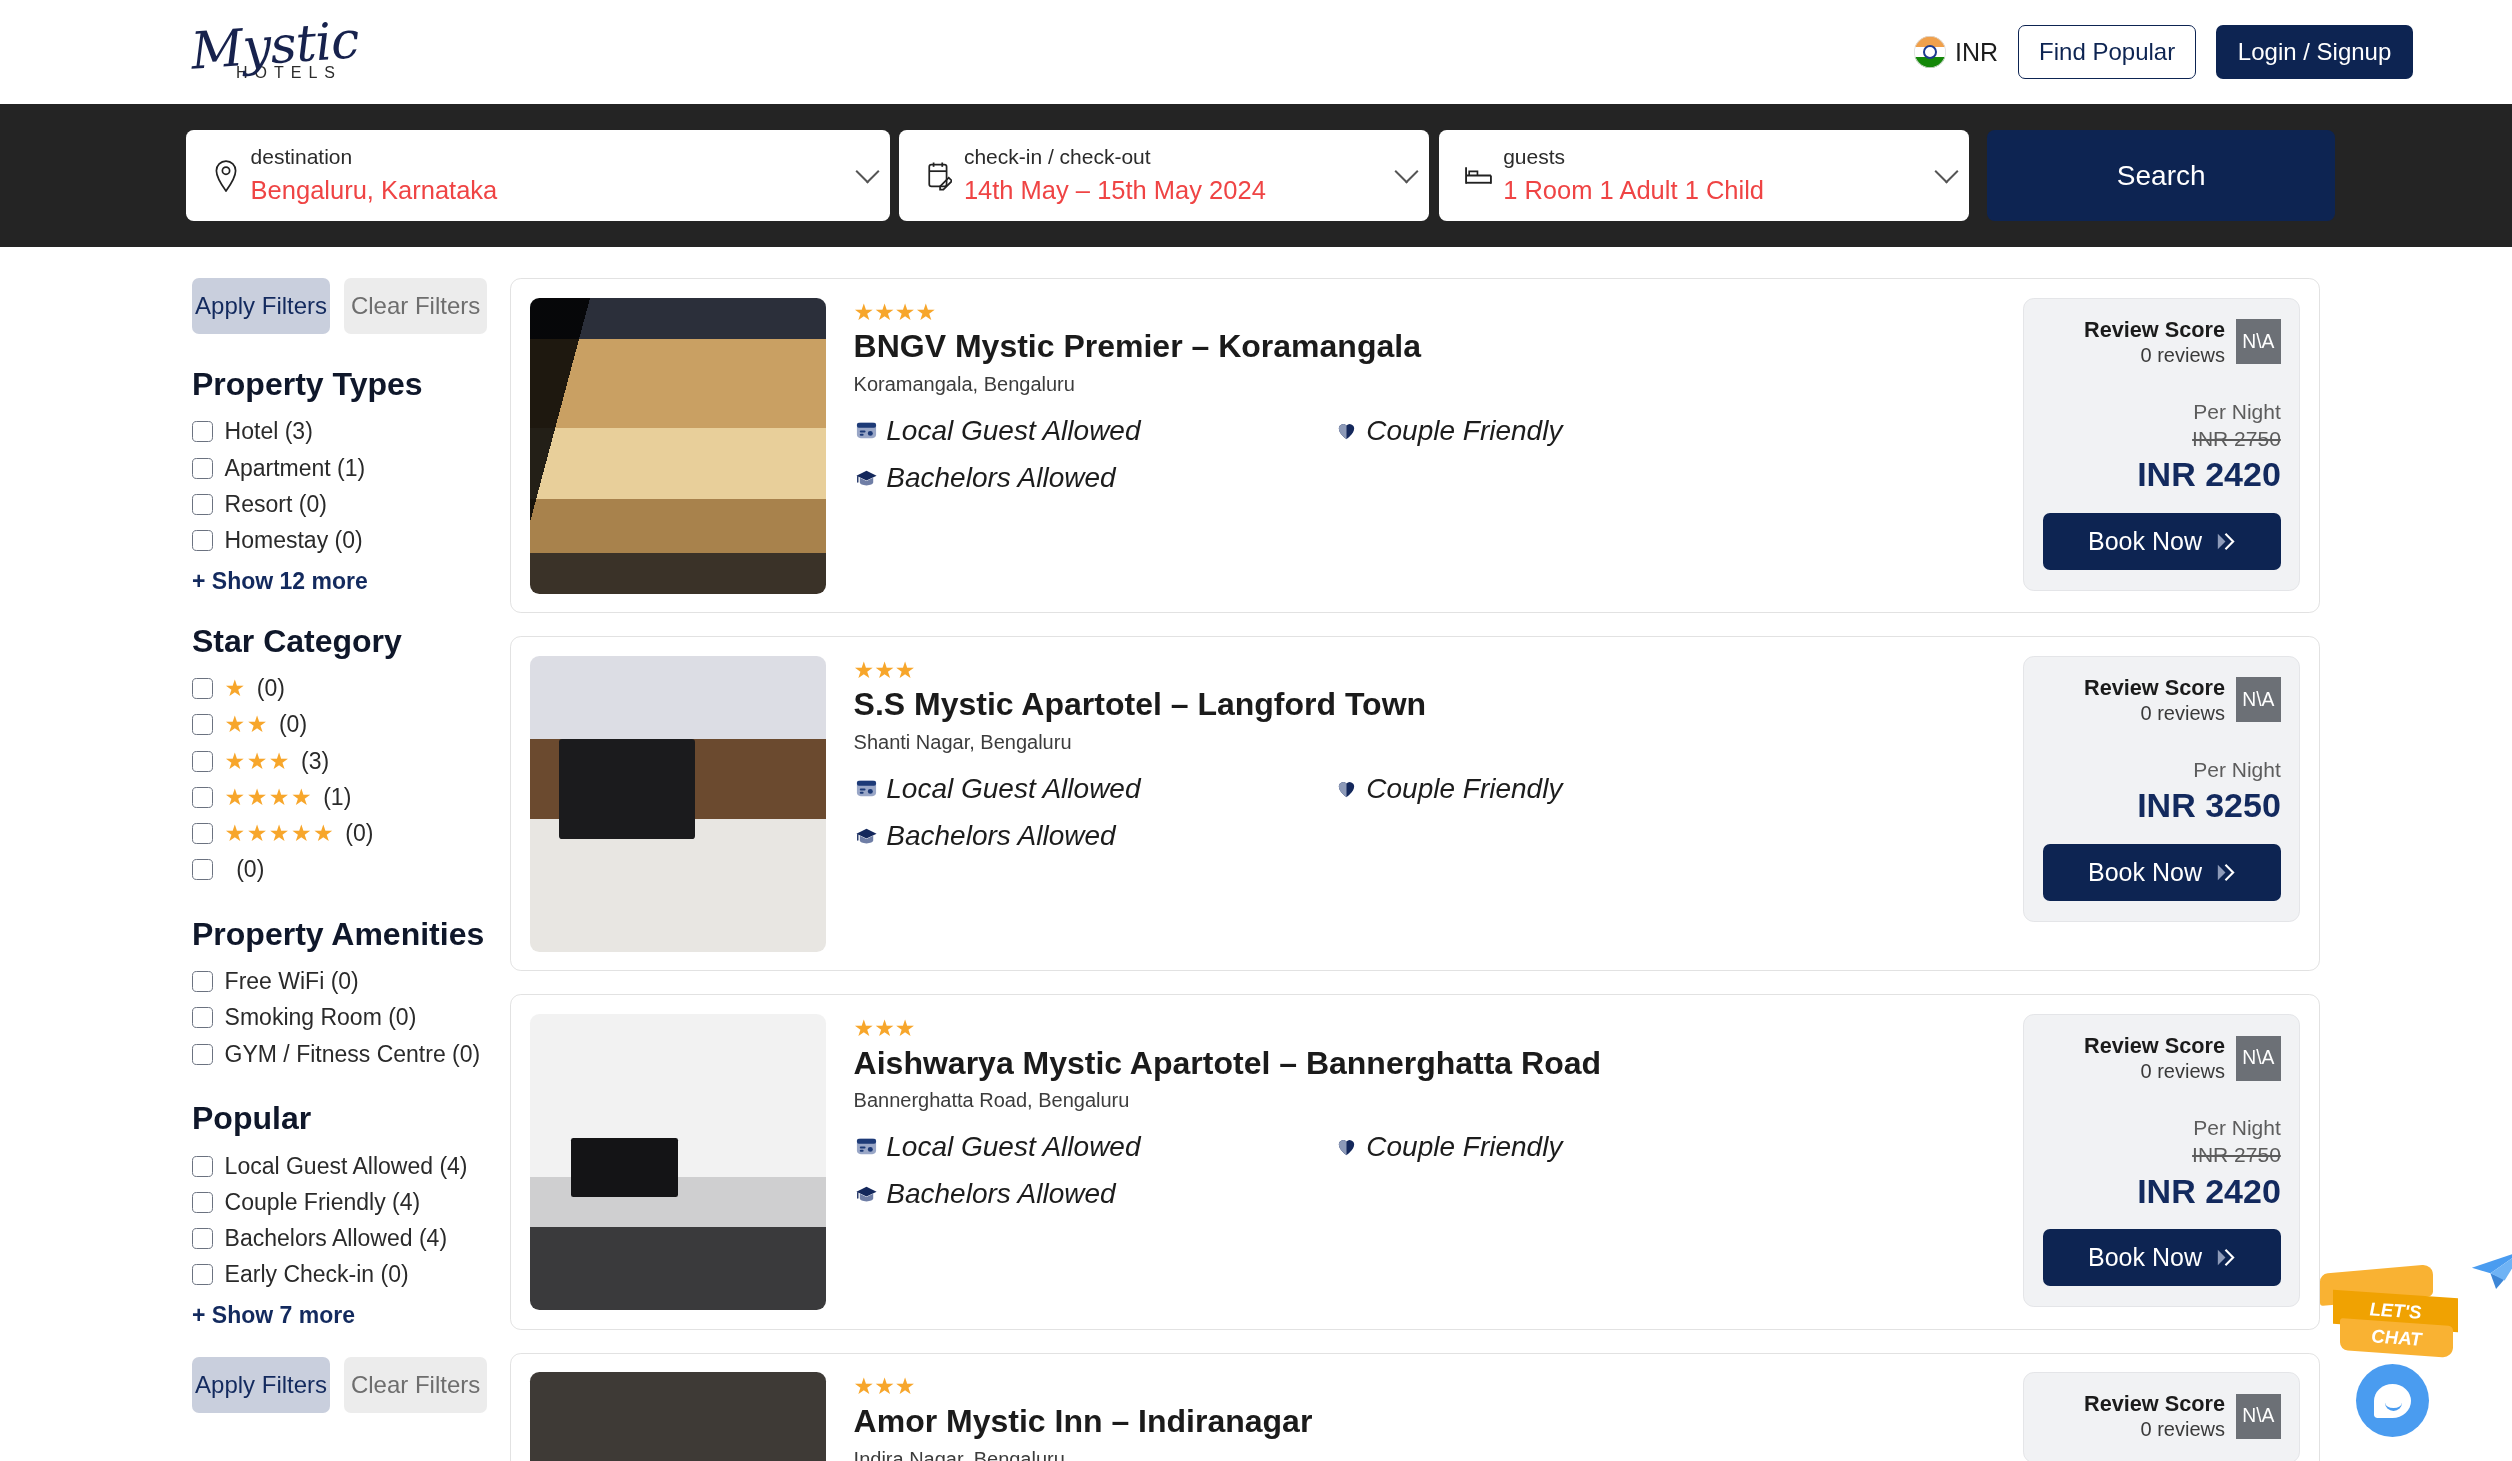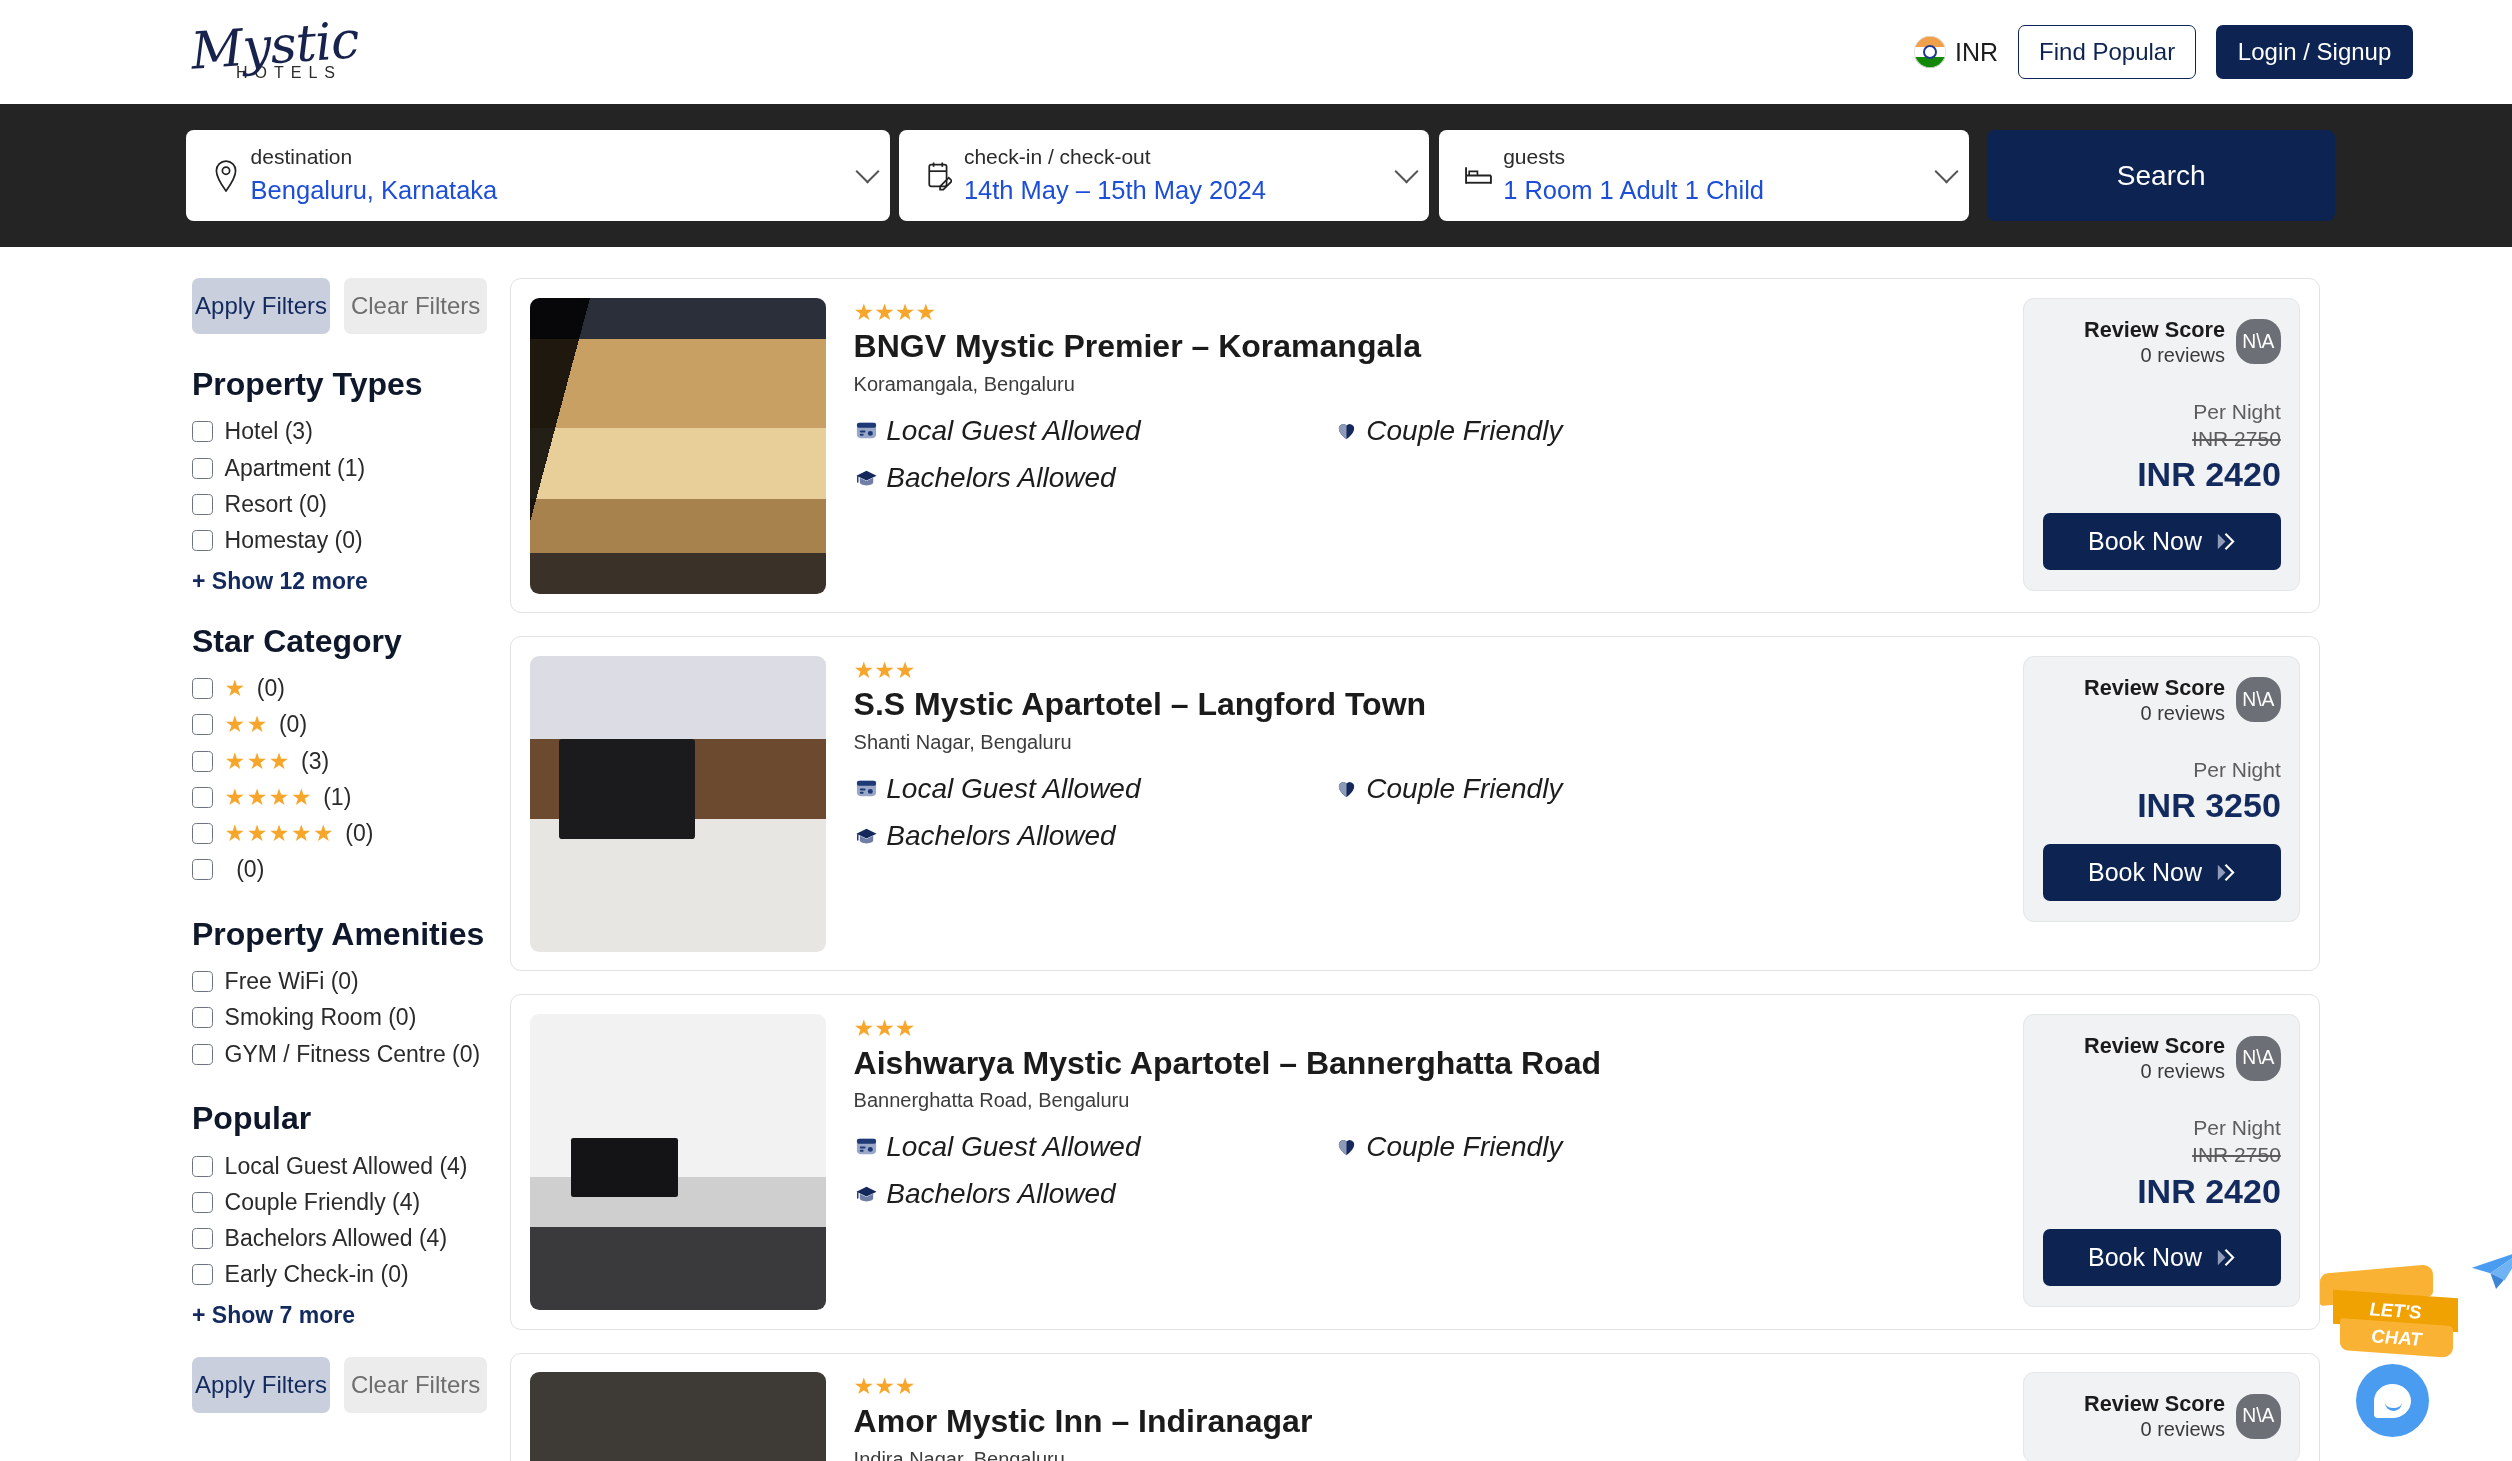--- a/index.html
+++ b/index.html
@@ -69,21 +69,21 @@
     background: #ffffff; border-radius: 7.7px;
     height: 91px; display: flex; align-items: center;
     padding: 0 20px; position: relative;
   }
   .sfield.dest { width: 704px; }
   .sfield.dates { width: 530px; }
   .sfield.guests { width: 530px; }
   .sf-icon { width: 40px; flex: 0 0 40px; display:flex; align-items:center; justify-content:center; }
   .sf-text { display: flex; flex-direction: column; justify-content: center; margin-left: 4.6px; }
   .sf-label { font-size: 21px; color: #2b2b2b; line-height: 1.45; }
-  .sf-value { font-size: 25.5px; color: #1d4ed8; line-height: 1.4; }
+  .sf-value { font-size: 25.5px; color: #ef4444; line-height: 1.4; }
   .chev {
     position: absolute; right: 20px; top: 50%; transform: translateY(-50%);
     width: 17px; height: 17px; border-right: 2.3px solid #555; border-bottom: 2.3px solid #555;
     transform-origin: center;
     rotate: 45deg; margin-top: -6.2px;
   }
   .btn-search {
     background: #0d2452; color: #fff; border: none;
     width: 348px; height: 91px; border-radius: 7.7px;
     font-size: 28px; font-family: inherit; cursor: pointer; margin-left: 9.3px;
@@ -175,21 +175,21 @@
     width: 277px; flex: 0 0 277px; background: #f1f2f4;
     border: 0.8px solid #e4e5e8; border-radius: 10.8px;
     padding: 17px 18.6px 20px; display: flex; flex-direction: column;
     align-items: flex-end; align-self: flex-start;
   }
   .rs-row { display: flex; align-items: center; gap: 10.8px; }
   .rs-text { text-align: right; }
   .rs-title { font-size: 21.7px; font-weight: bold; color: #1b1b1b; line-height: 1.25; }
   .rs-reviews { font-size: 20px; color: #3a3a3a; line-height: 1.25; }
   .rs-badge {
-    width: 45px; height: 45px; border-radius: 18px; background: #6c7076;
+    width: 45px; height: 45px; border-radius: 0; background: #6c7076;
     color: #fff; font-size: 19.3px; display: flex; align-items: center; justify-content: center;
   }
   .pricelines { margin-top: 31px; text-align: right; }
   .pernight { font-size: 21px; color: #5c5c5c; line-height: 1.25; }
   .oldprice { font-size: 21px; color: #5c5c5c; text-decoration: line-through; line-height: 1.3; }
   .newprice { font-size: 34px; font-weight: bold; color: #132a5e; margin-top: 3.1px; }
   .btn-book {
     margin-top: 18.6px; width: 100%; background: #0d2452; color: #fff; border: none;
     border-radius: 7px; height: 57px; font-size: 25px; font-family: inherit;
     cursor: pointer; display: flex; align-items: center; justify-content: center; gap: 10.8px;

